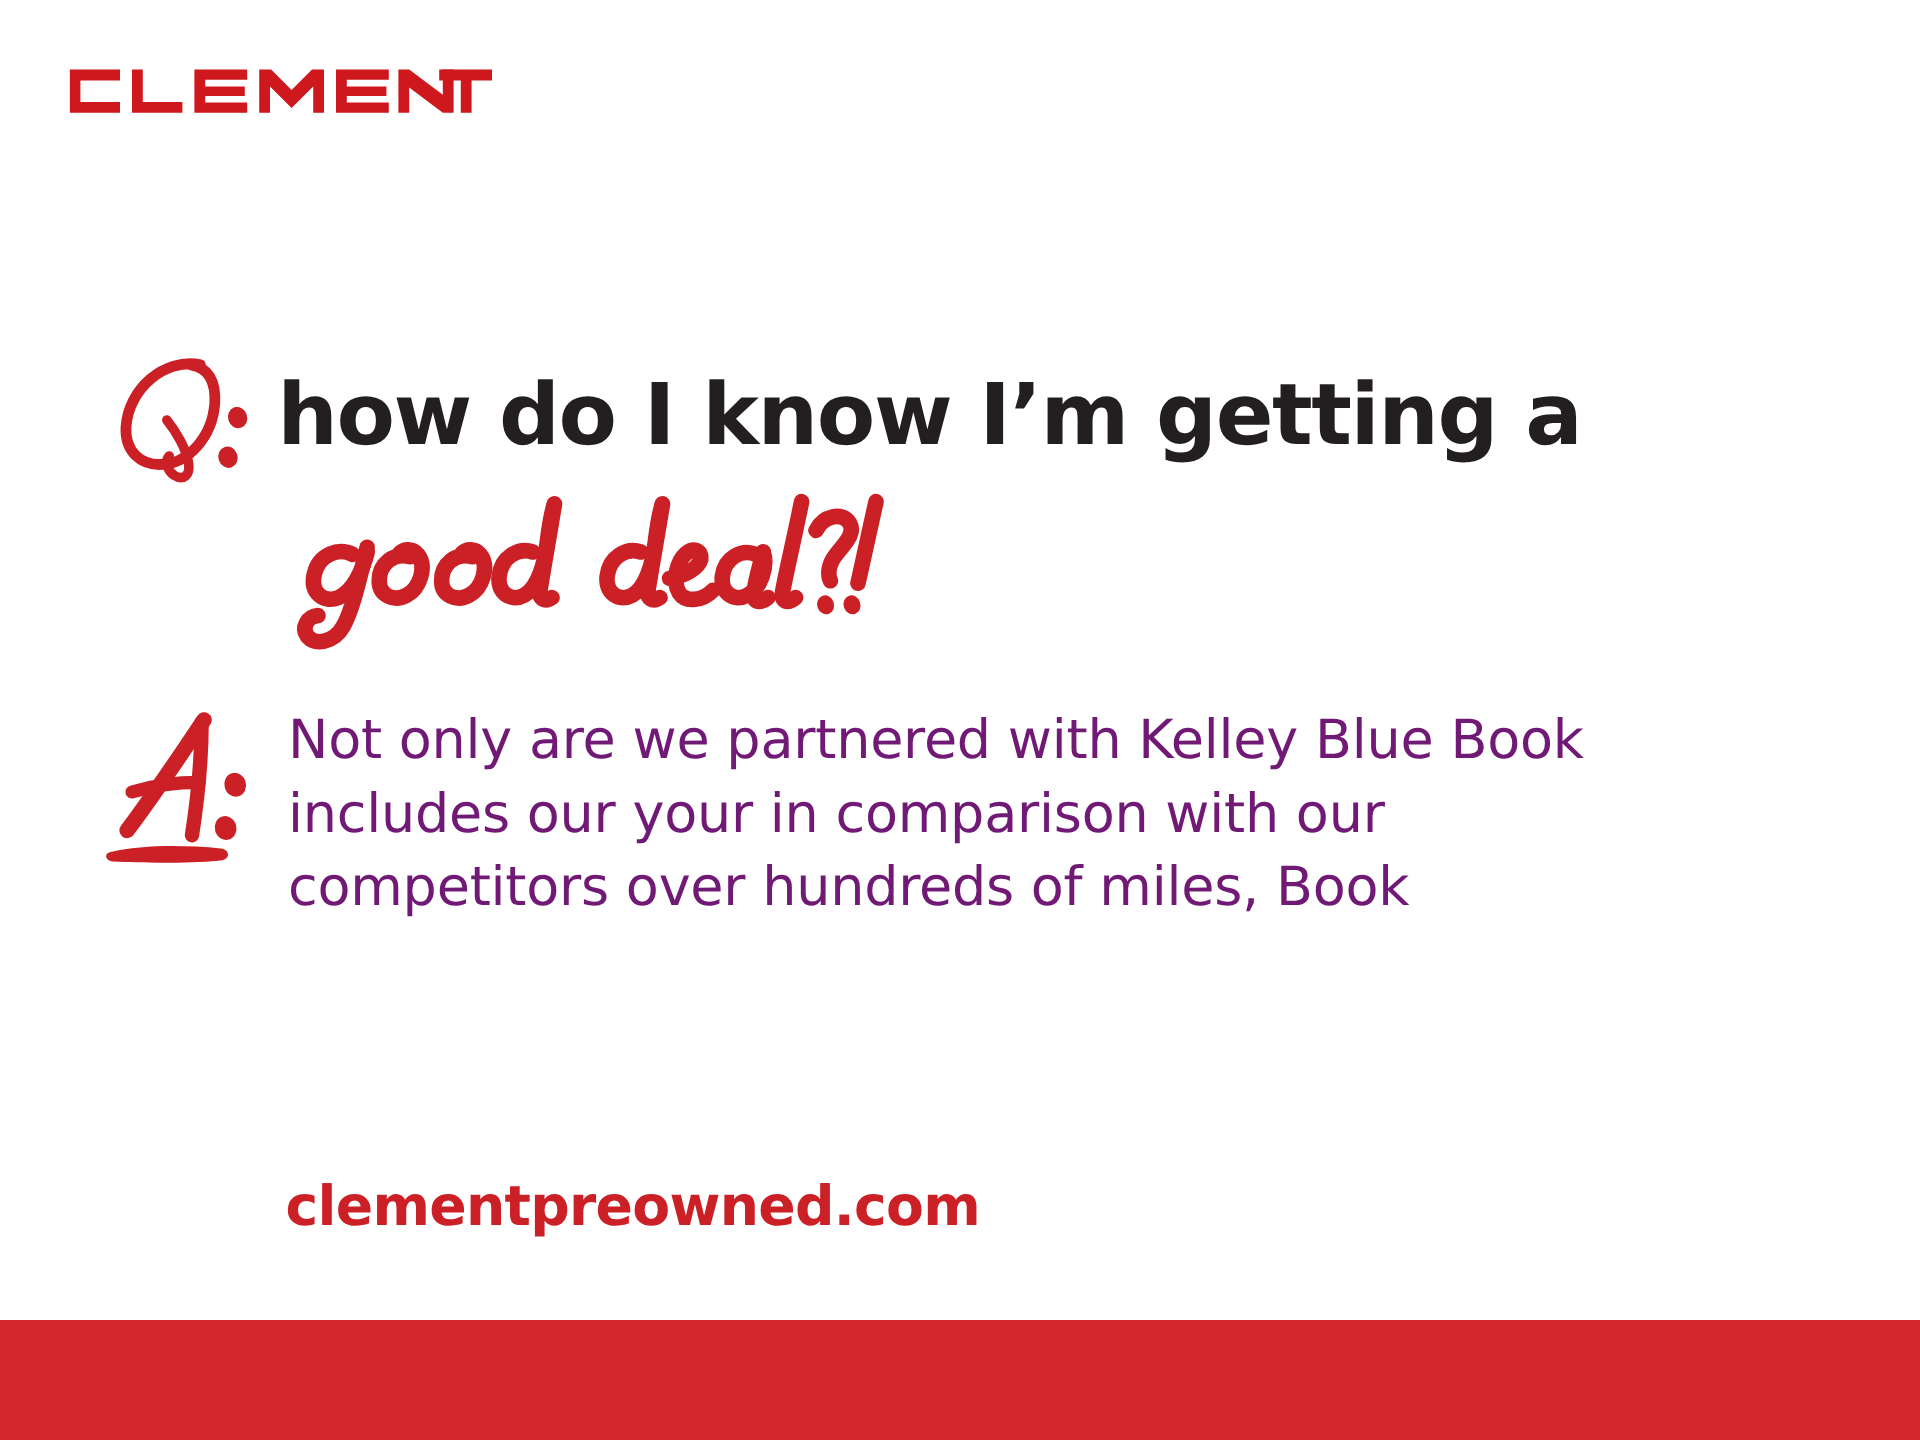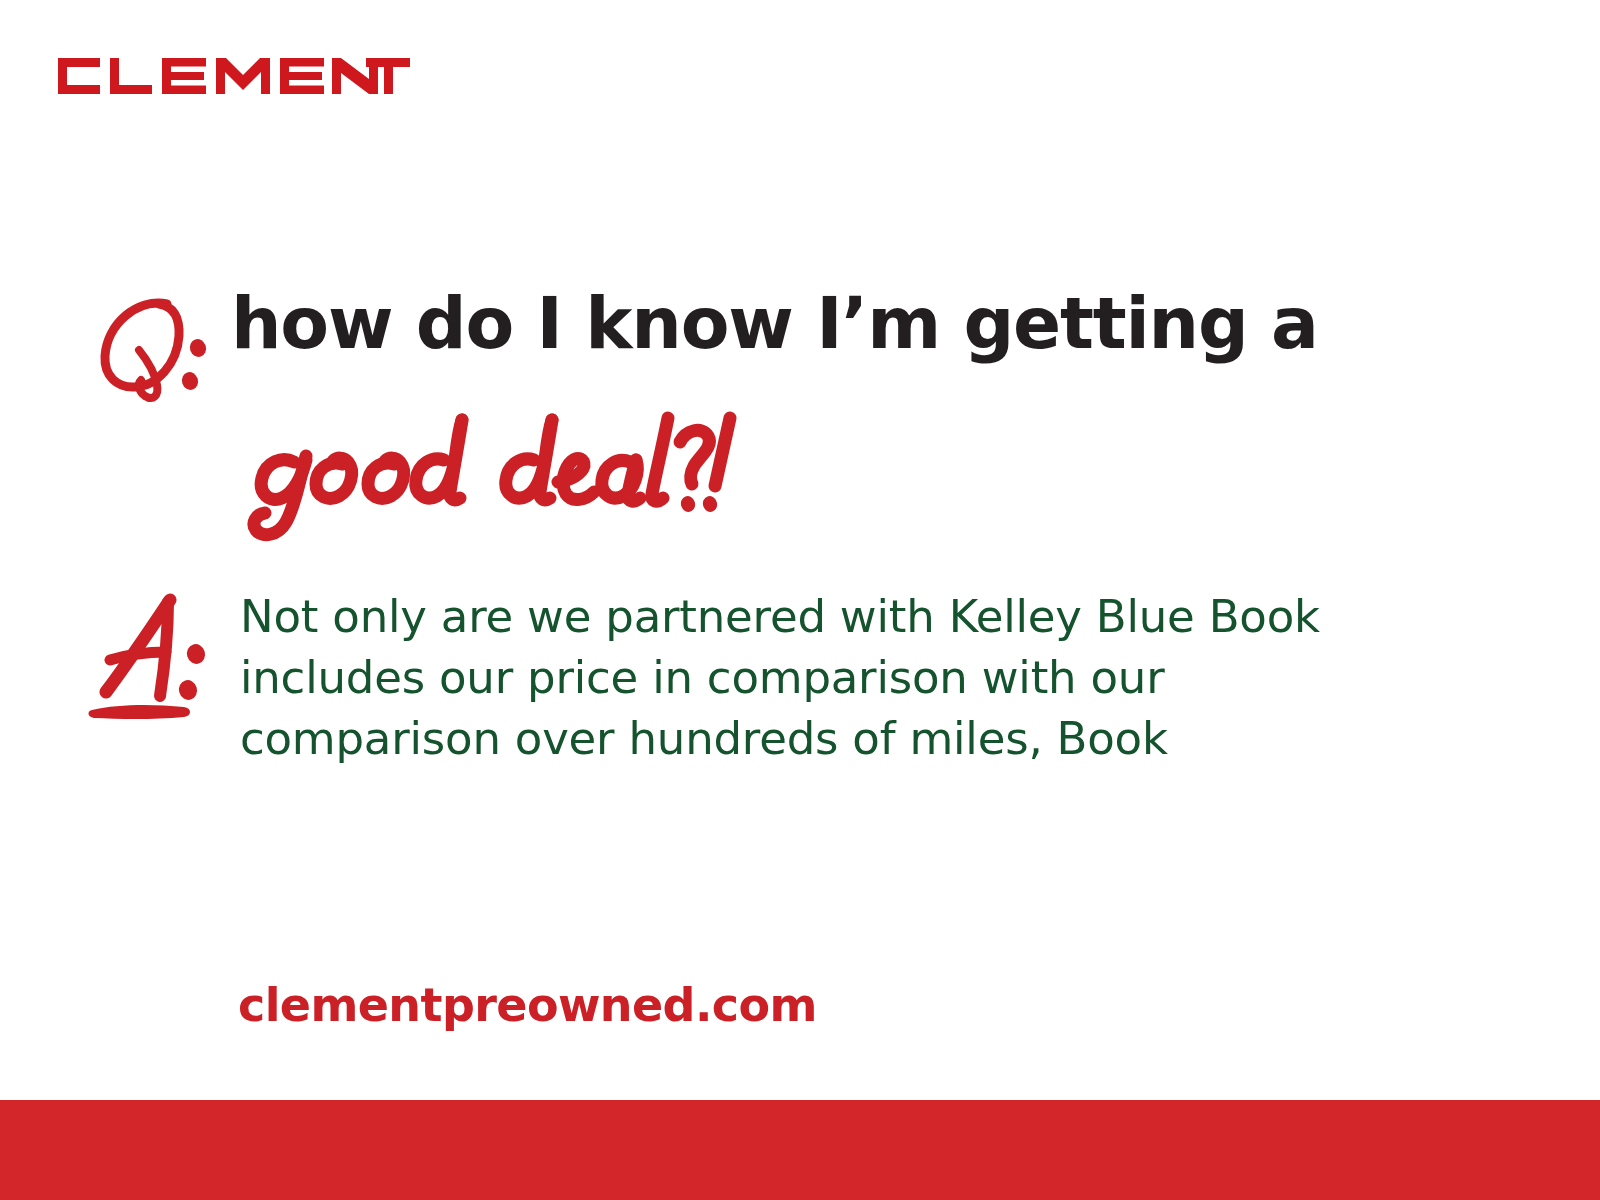--- a/index.html
+++ b/index.html
@@ -42,20 +42,21 @@
   }
   .q-mark svg { display:block; width:100%; height:100%; }
   .q-text {
     font-family:"DejaVu Sans", sans-serif;
     font-weight:bold;
     font-size:71px;
     letter-spacing:-1.2px;
     color:#231f20;
     line-height:1;
     margin-left:18px;
+    margin-top:22px;
     white-space:nowrap;
   }
   .q-script {
     position:absolute;
     left:238px;
     top:404px;
     width:500px;
     height:140px;
   }
   .q-script svg { display:block; width:100%; height:100%; }
@@ -72,21 +73,21 @@
 
   .a-body {
     position:absolute;
     left:240px;
     top:586px;
     width:1290px;
     font-family:"DejaVu Sans", sans-serif;
     font-weight:normal;
     font-size:45px;
     line-height:61px;
-    color:#14532d;
+    color:#701a75;
     letter-spacing:-0.2px;
   }
   .a-body .line { display:block; white-space:nowrap; }
 
   .url {
     position:absolute;
     left:238px;
     top:978px;
     font-family:"DejaVu Sans", sans-serif;
     font-weight:bold;
@@ -195,19 +196,19 @@
 
     <ellipse cx="108" cy="62" rx="9" ry="10" fill="#cb2026" transform="rotate(-16 108 62)"></ellipse>
     <ellipse cx="100" cy="98" rx="9" ry="10" fill="#cb2026" transform="rotate(-16 100 98)"></ellipse>
 
     <path d="M4 118 C30 112, 64 112, 96 115 C104 116, 104 124, 96 125 C64 128, 30 127, 6 126 C-1 125, -1 119, 4 118 Z" fill="#cb2026"></path>
   </svg>
 </div>
 
 <div class="a-body">
   <span class="line">Not only are we partnered with Kelley Blue Book</span>
-  <span class="line">includes our price in comparison with our</span>
-  <span class="line">comparison over hundreds of miles, Book</span>
+  <span class="line">includes our your in comparison with our</span>
+  <span class="line">competitors over hundreds of miles, Book</span>
 </div>
 
 <div class="url">clementpreowned.com</div>
 
 <div class="footer-bar"></div>
 
 </body></html>

